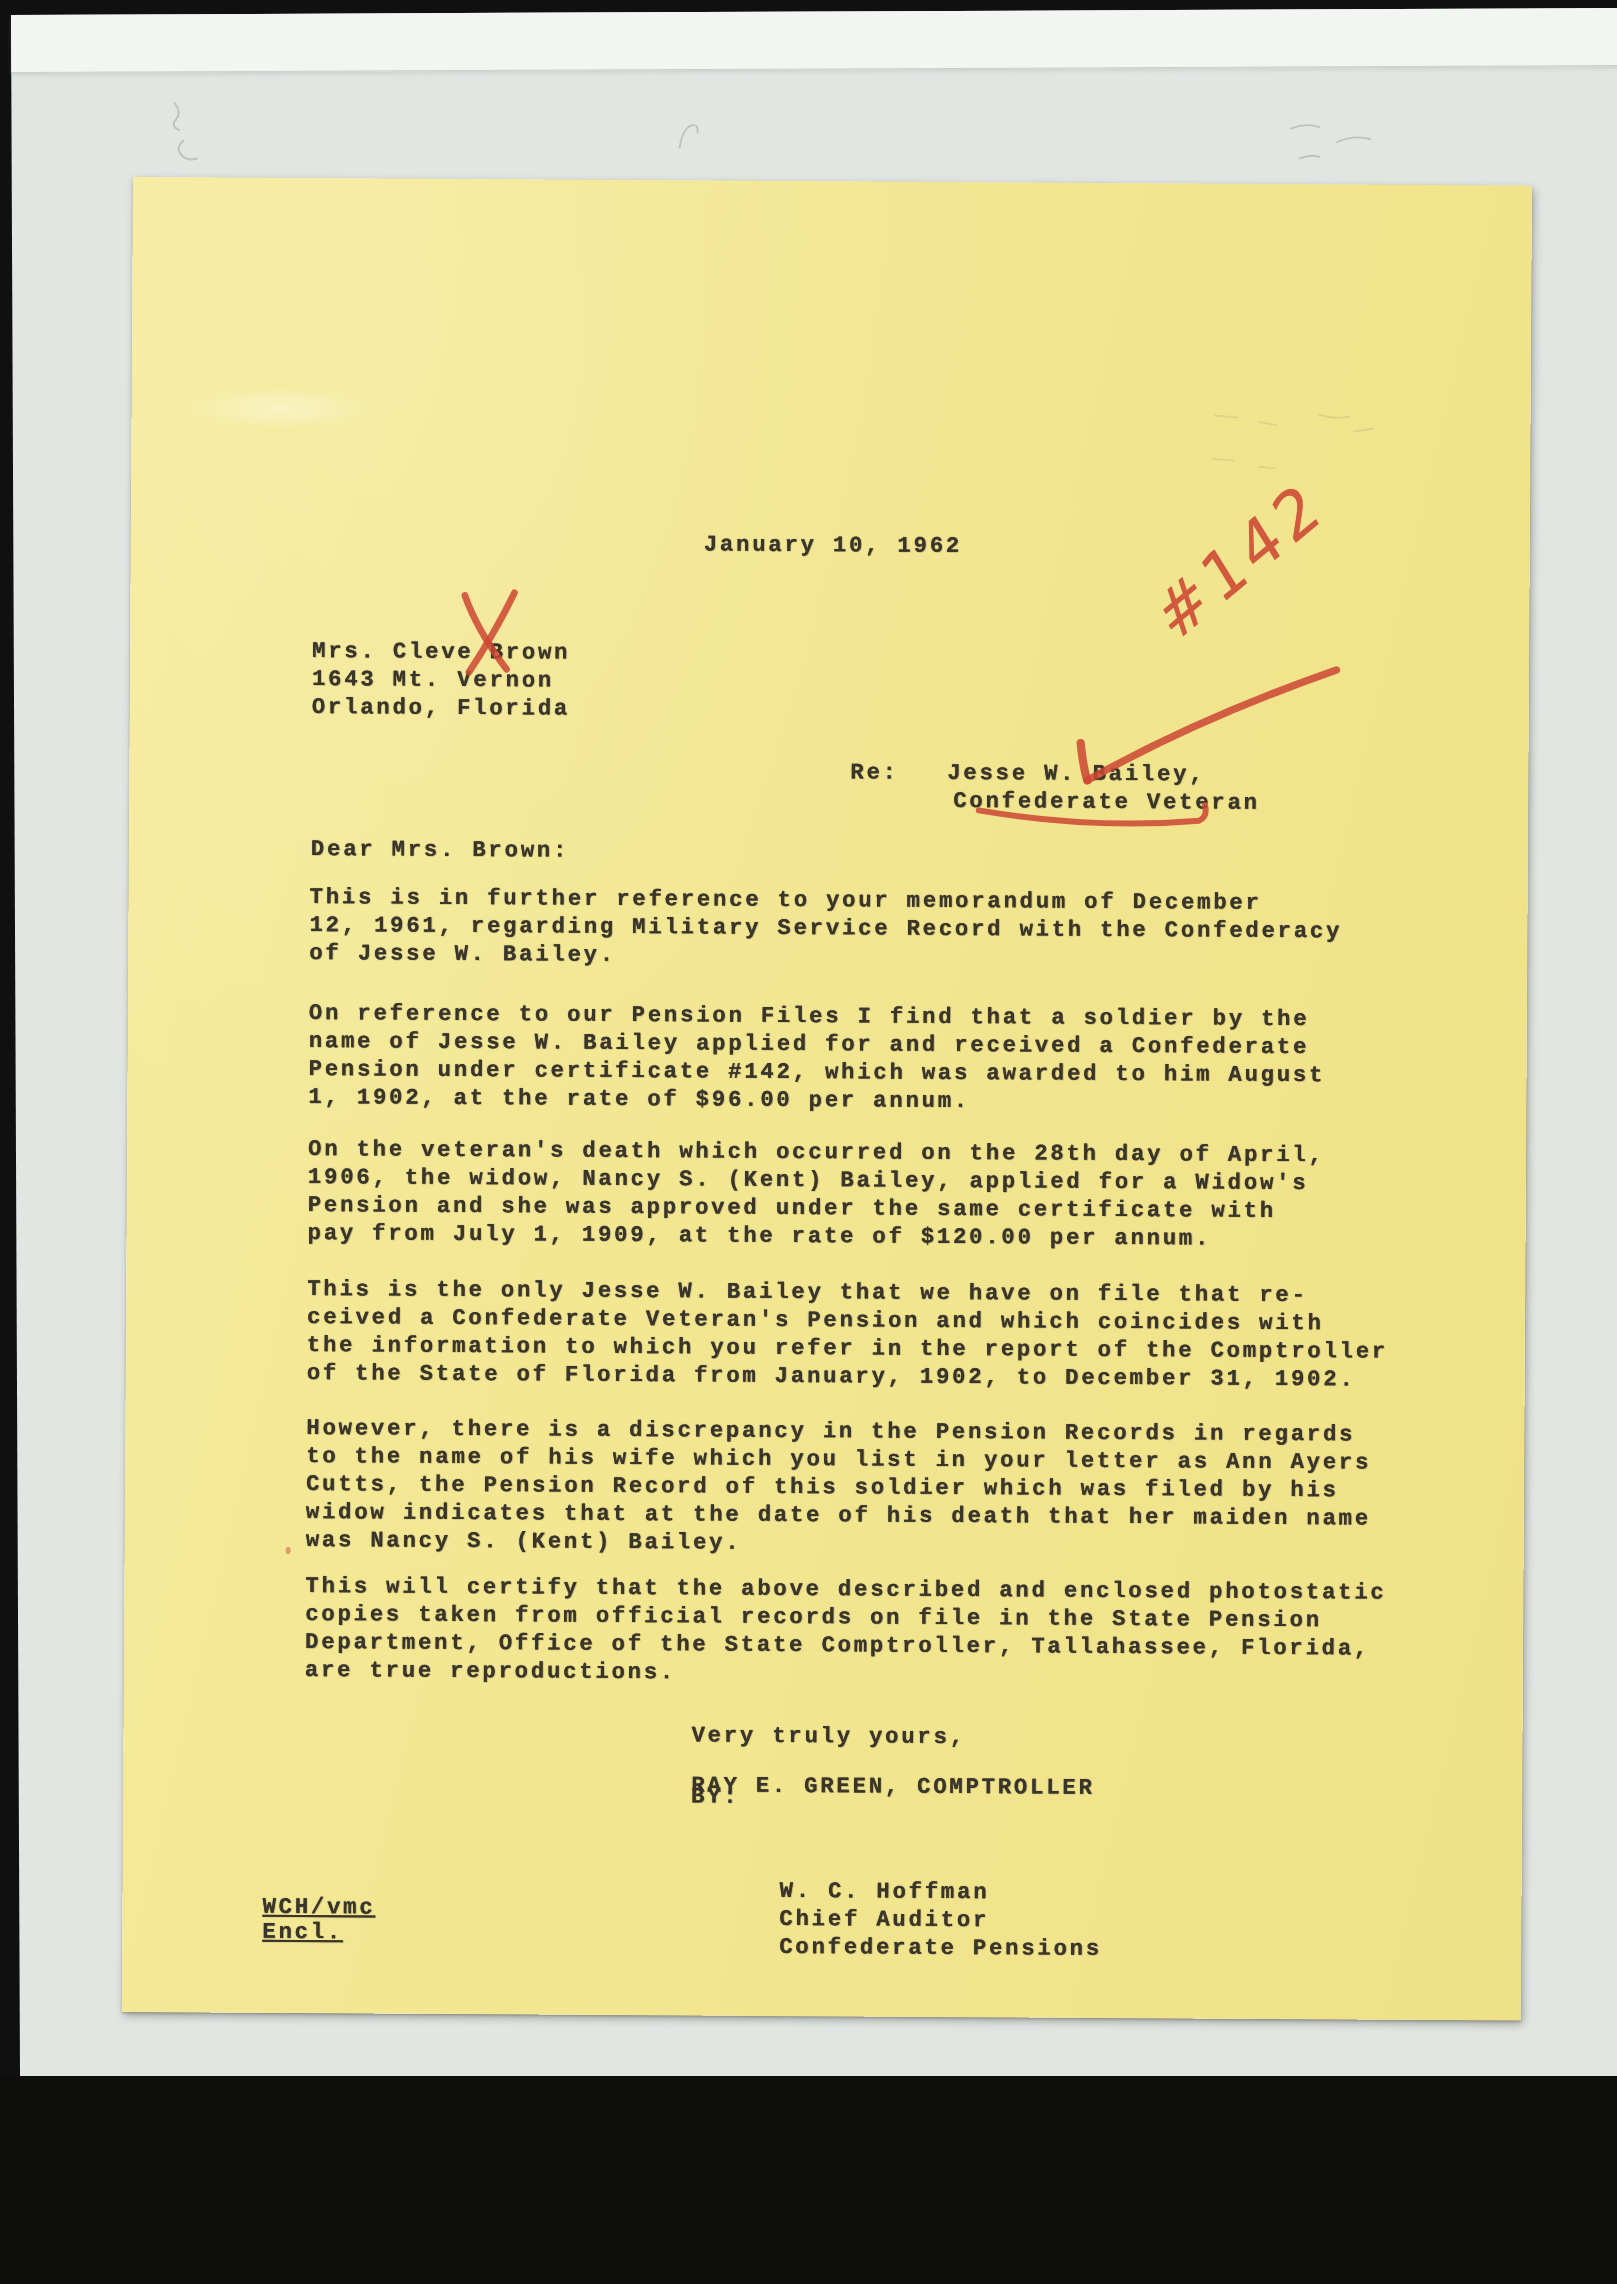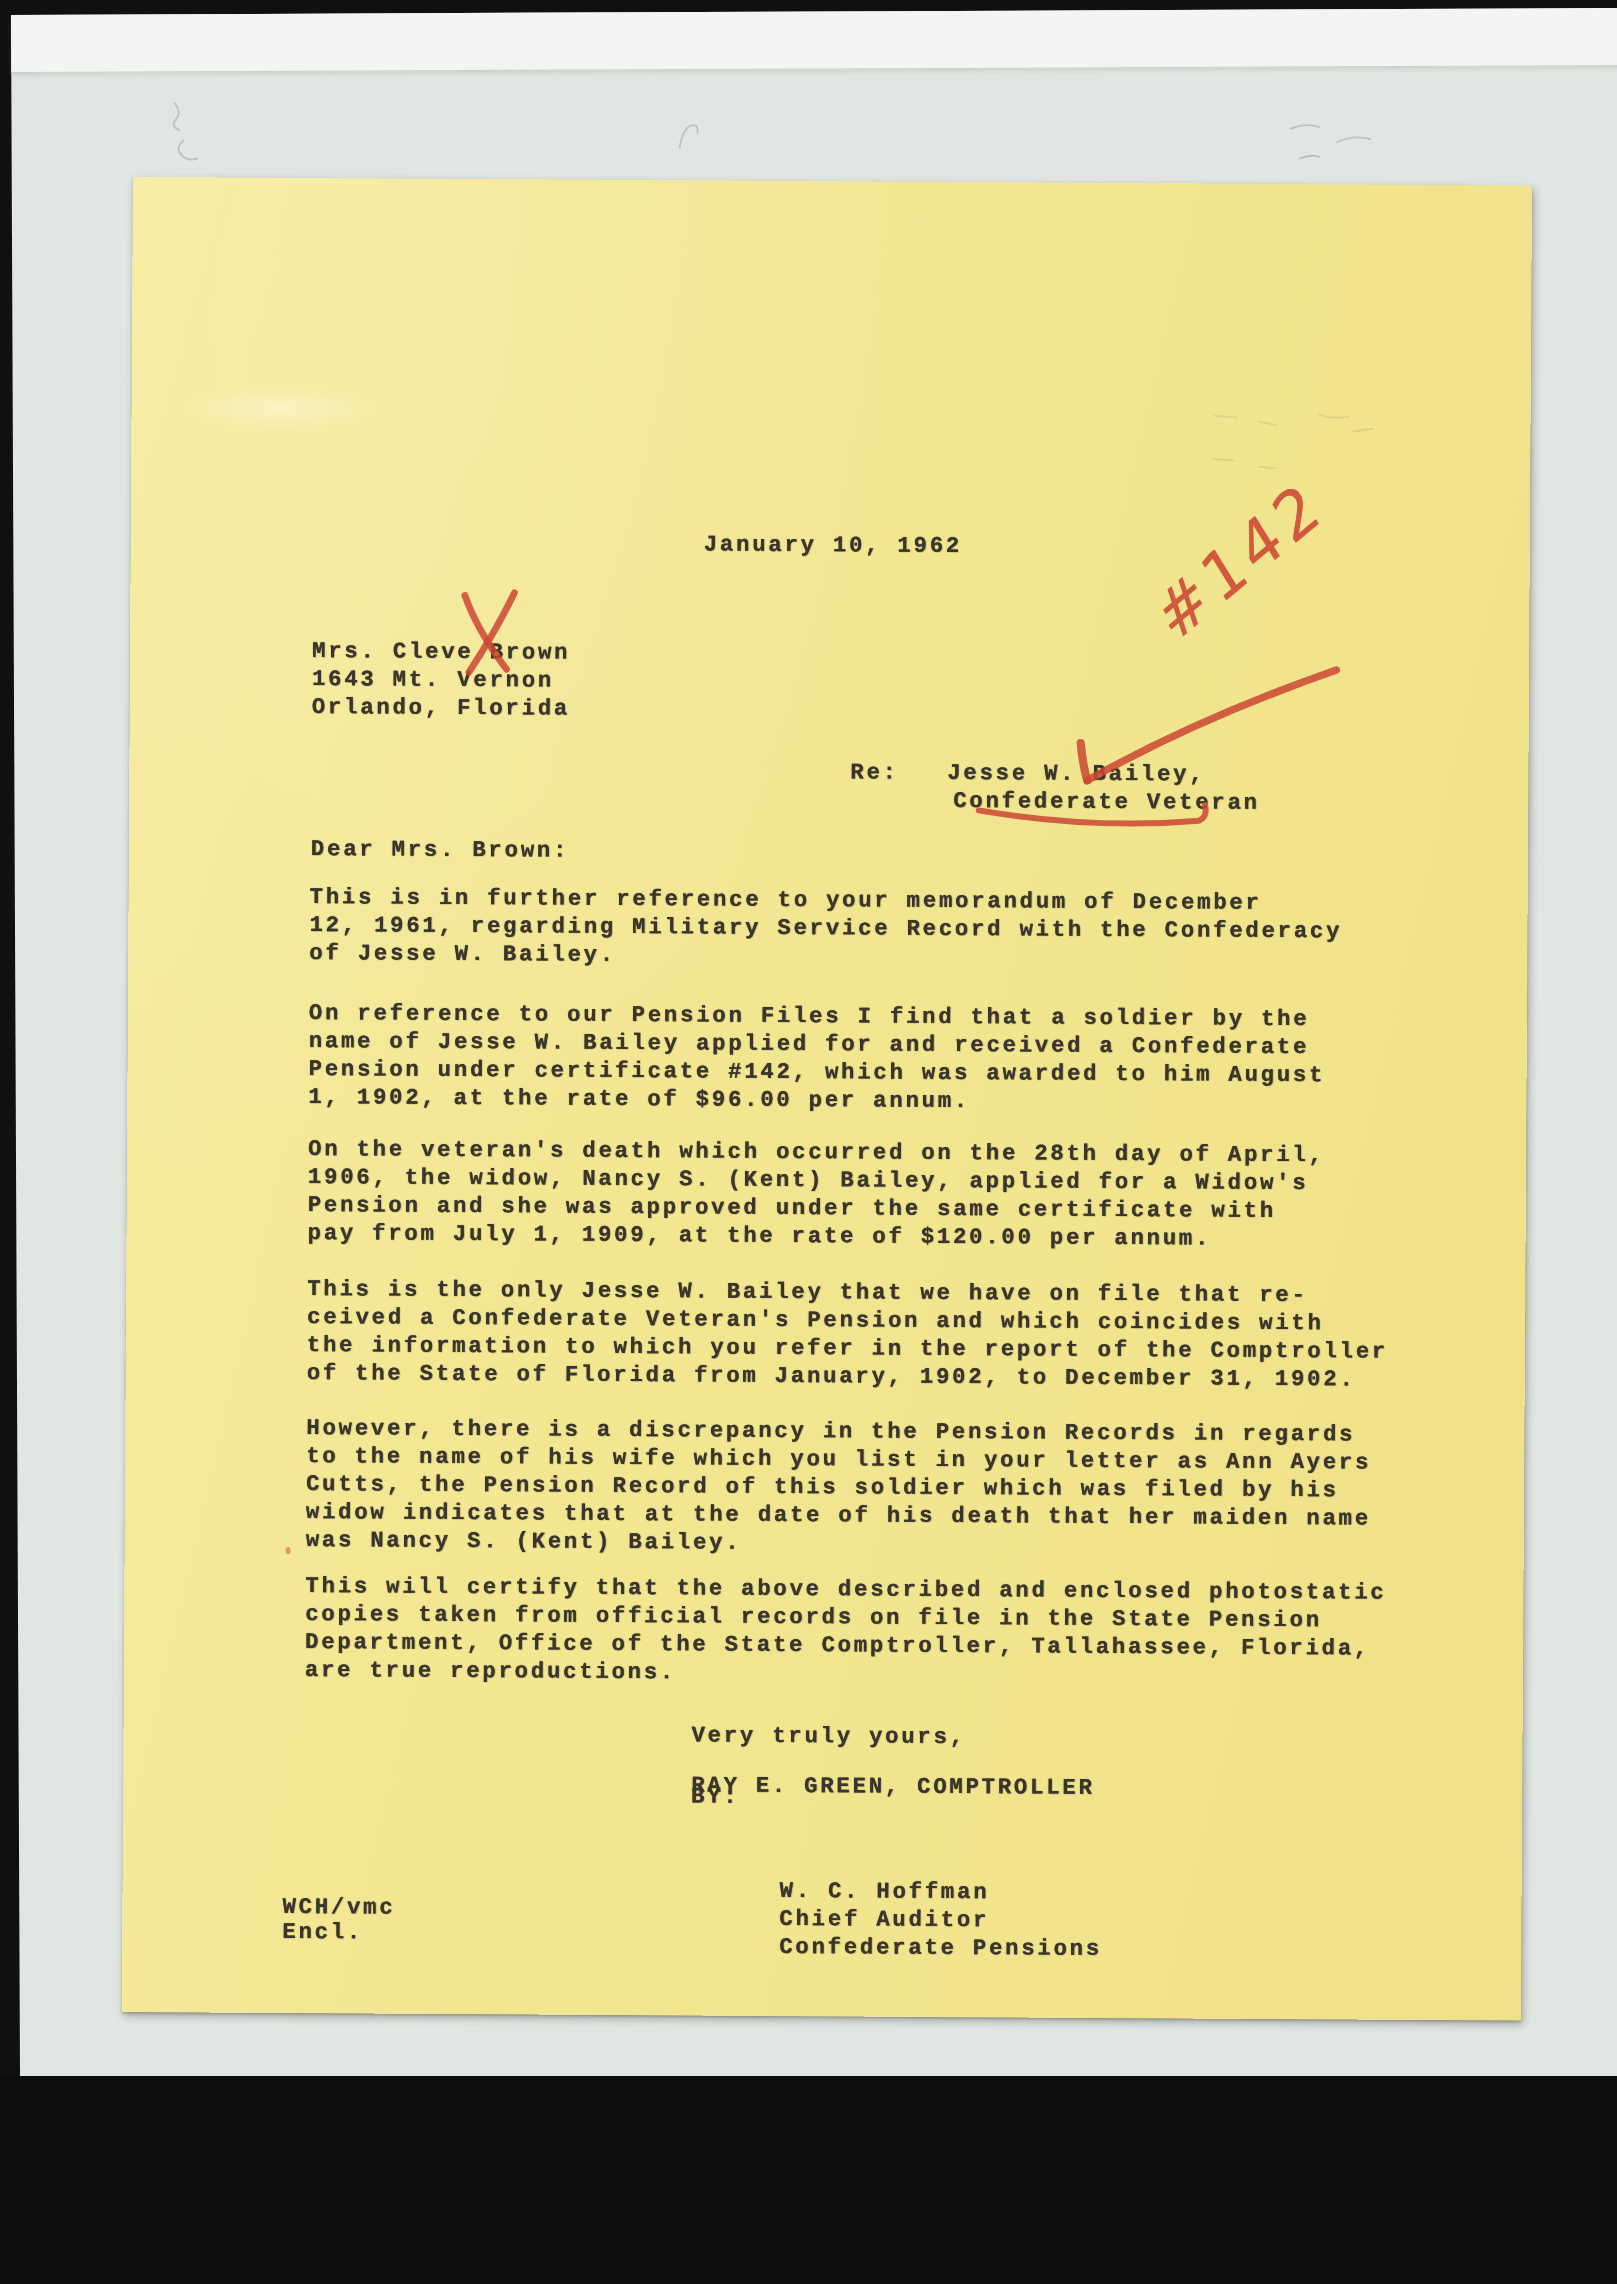--- a/index.html
+++ b/index.html
@@ -33,21 +33,21 @@
   .p1{left:181px;top:705px;}
   .p2{left:181px;top:821px;}
   .p3{left:181px;top:957px;}
   .p4{left:181px;top:1097px;}
   .p5{left:181px;top:1236px;}
   .p6{left:181px;top:1394px;}
   .closing{left:568px;top:1541px;}
   .signer{left:568px;top:1591px;}
   .by{left:568px;top:1602px;}
   .sig{left:657px;top:1696px;}
-  .ref{left:160px;top:1717px;line-height:25.4px;}
+  .ref{left:140px;top:1717px;line-height:25.4px;text-decoration:underline;}
   
   .red-ink{position:absolute;color:#cc4634;}
   .case-number{left:1009px;top:340px;font-family:"DejaVu Sans",sans-serif;font-size:64px;
       font-weight:normal;letter-spacing:6px;opacity:.88;
       transform:rotate(-40deg) skewX(-8deg);transform-origin:center;
       text-shadow:0 0 0.7px rgba(204,70,52,.7);}
   .anno-svg{position:absolute;overflow:visible;}
   .anno-svg path{fill:none;stroke:#cc4634;stroke-linecap:round;stroke-linejoin:round;opacity:.85;}
   
   .smudge{position:absolute;opacity:.5;}

